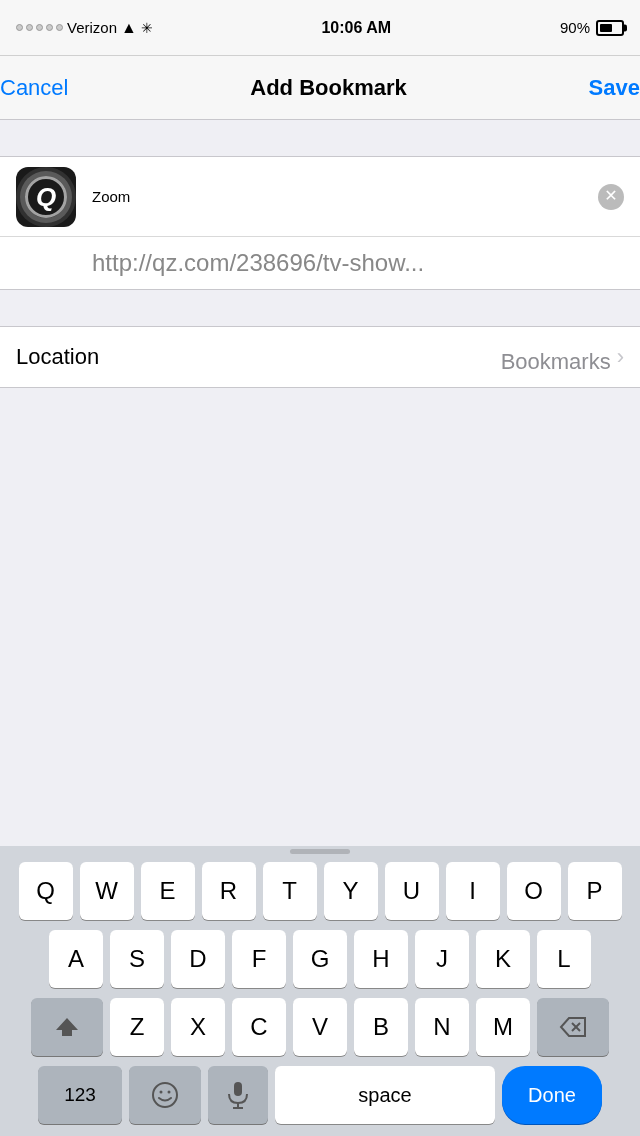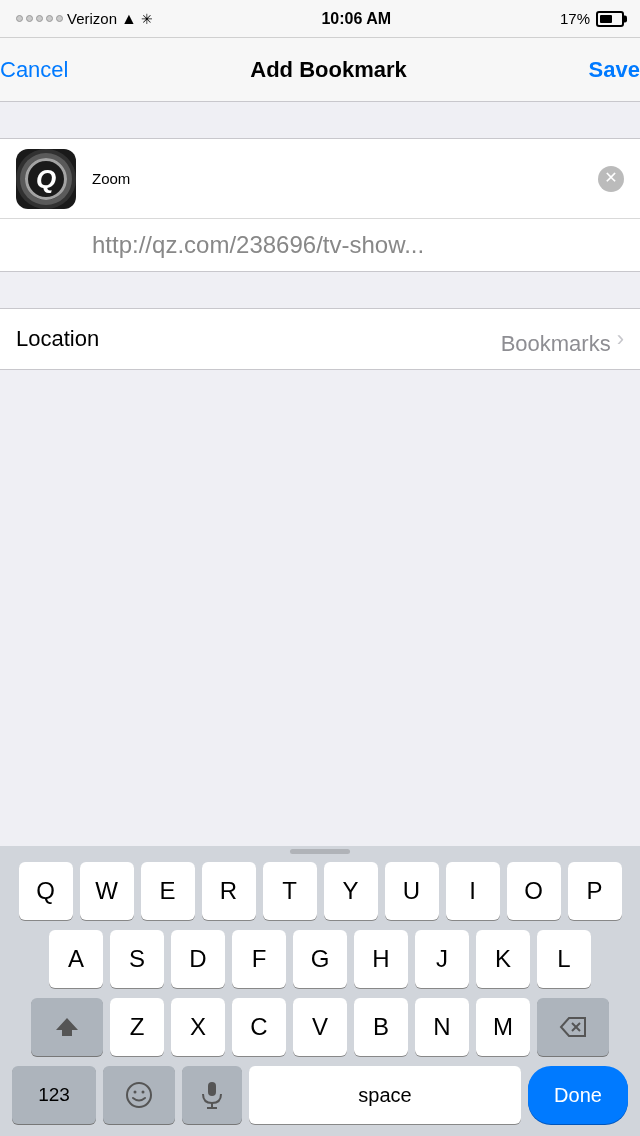--- a/index.html
+++ b/index.html
@@ -8,21 +8,21 @@
       width: 640px;
       height: 1136px;
       font-family: -apple-system, 'Helvetica Neue', Helvetica, Arial, sans-serif;
       background: #efeff4;
       overflow: hidden;
     }
 
     
     #status-bar {
       width: 640px;
-      height: 38px;
+      height: 56px;
       background: #f7f7f7;
       display: flex;
       align-items: center;
       justify-content: space-between;
       padding: 0 16px;
       border-bottom: 1px solid #d0d0d0;
     }
     .status-left {
       display: flex;
       align-items: center;
@@ -331,21 +331,21 @@
       background: #adb4bc;
       box-shadow: 0 1px 0 #777;
     }
     .key-mic {
       width: 60px;
       height: 58px;
       background: #adb4bc;
       box-shadow: 0 1px 0 #777;
     }
     .key-space {
-      width: 272px;
+      width: 220px;
       height: 58px;
       font-size: 20px;
       box-shadow: 0 1px 0 #888;
     }
     .key-done {
       width: 100px;
       height: 58px;
       background: #007aff;
       color: #fff;
       font-size: 20px;
@@ -368,21 +368,21 @@
       <div class="dot" style="background:#ccc;border-color:#999;"></div>
       <div class="dot" style="background:#ccc;border-color:#999;"></div>
       <div class="dot" style="background:#ccc;border-color:#999;"></div>
     </div>
     <span class="status-carrier">Verizon</span>
     <span class="wifi-icon">▲</span>
     <span style="font-size:14px;">✳</span>
   </div>
   <div class="status-center">10:06 AM</div>
   <div class="status-right">
-    <span>17%</span>
+    <span>90%</span>
     <div class="battery-container">
       <div class="battery-body">
         <div class="battery-fill"></div>
       </div>
     </div>
   </div>
 </div>
 
 <div id="nav-bar">
   <button class="nav-cancel">Cancel</button>

